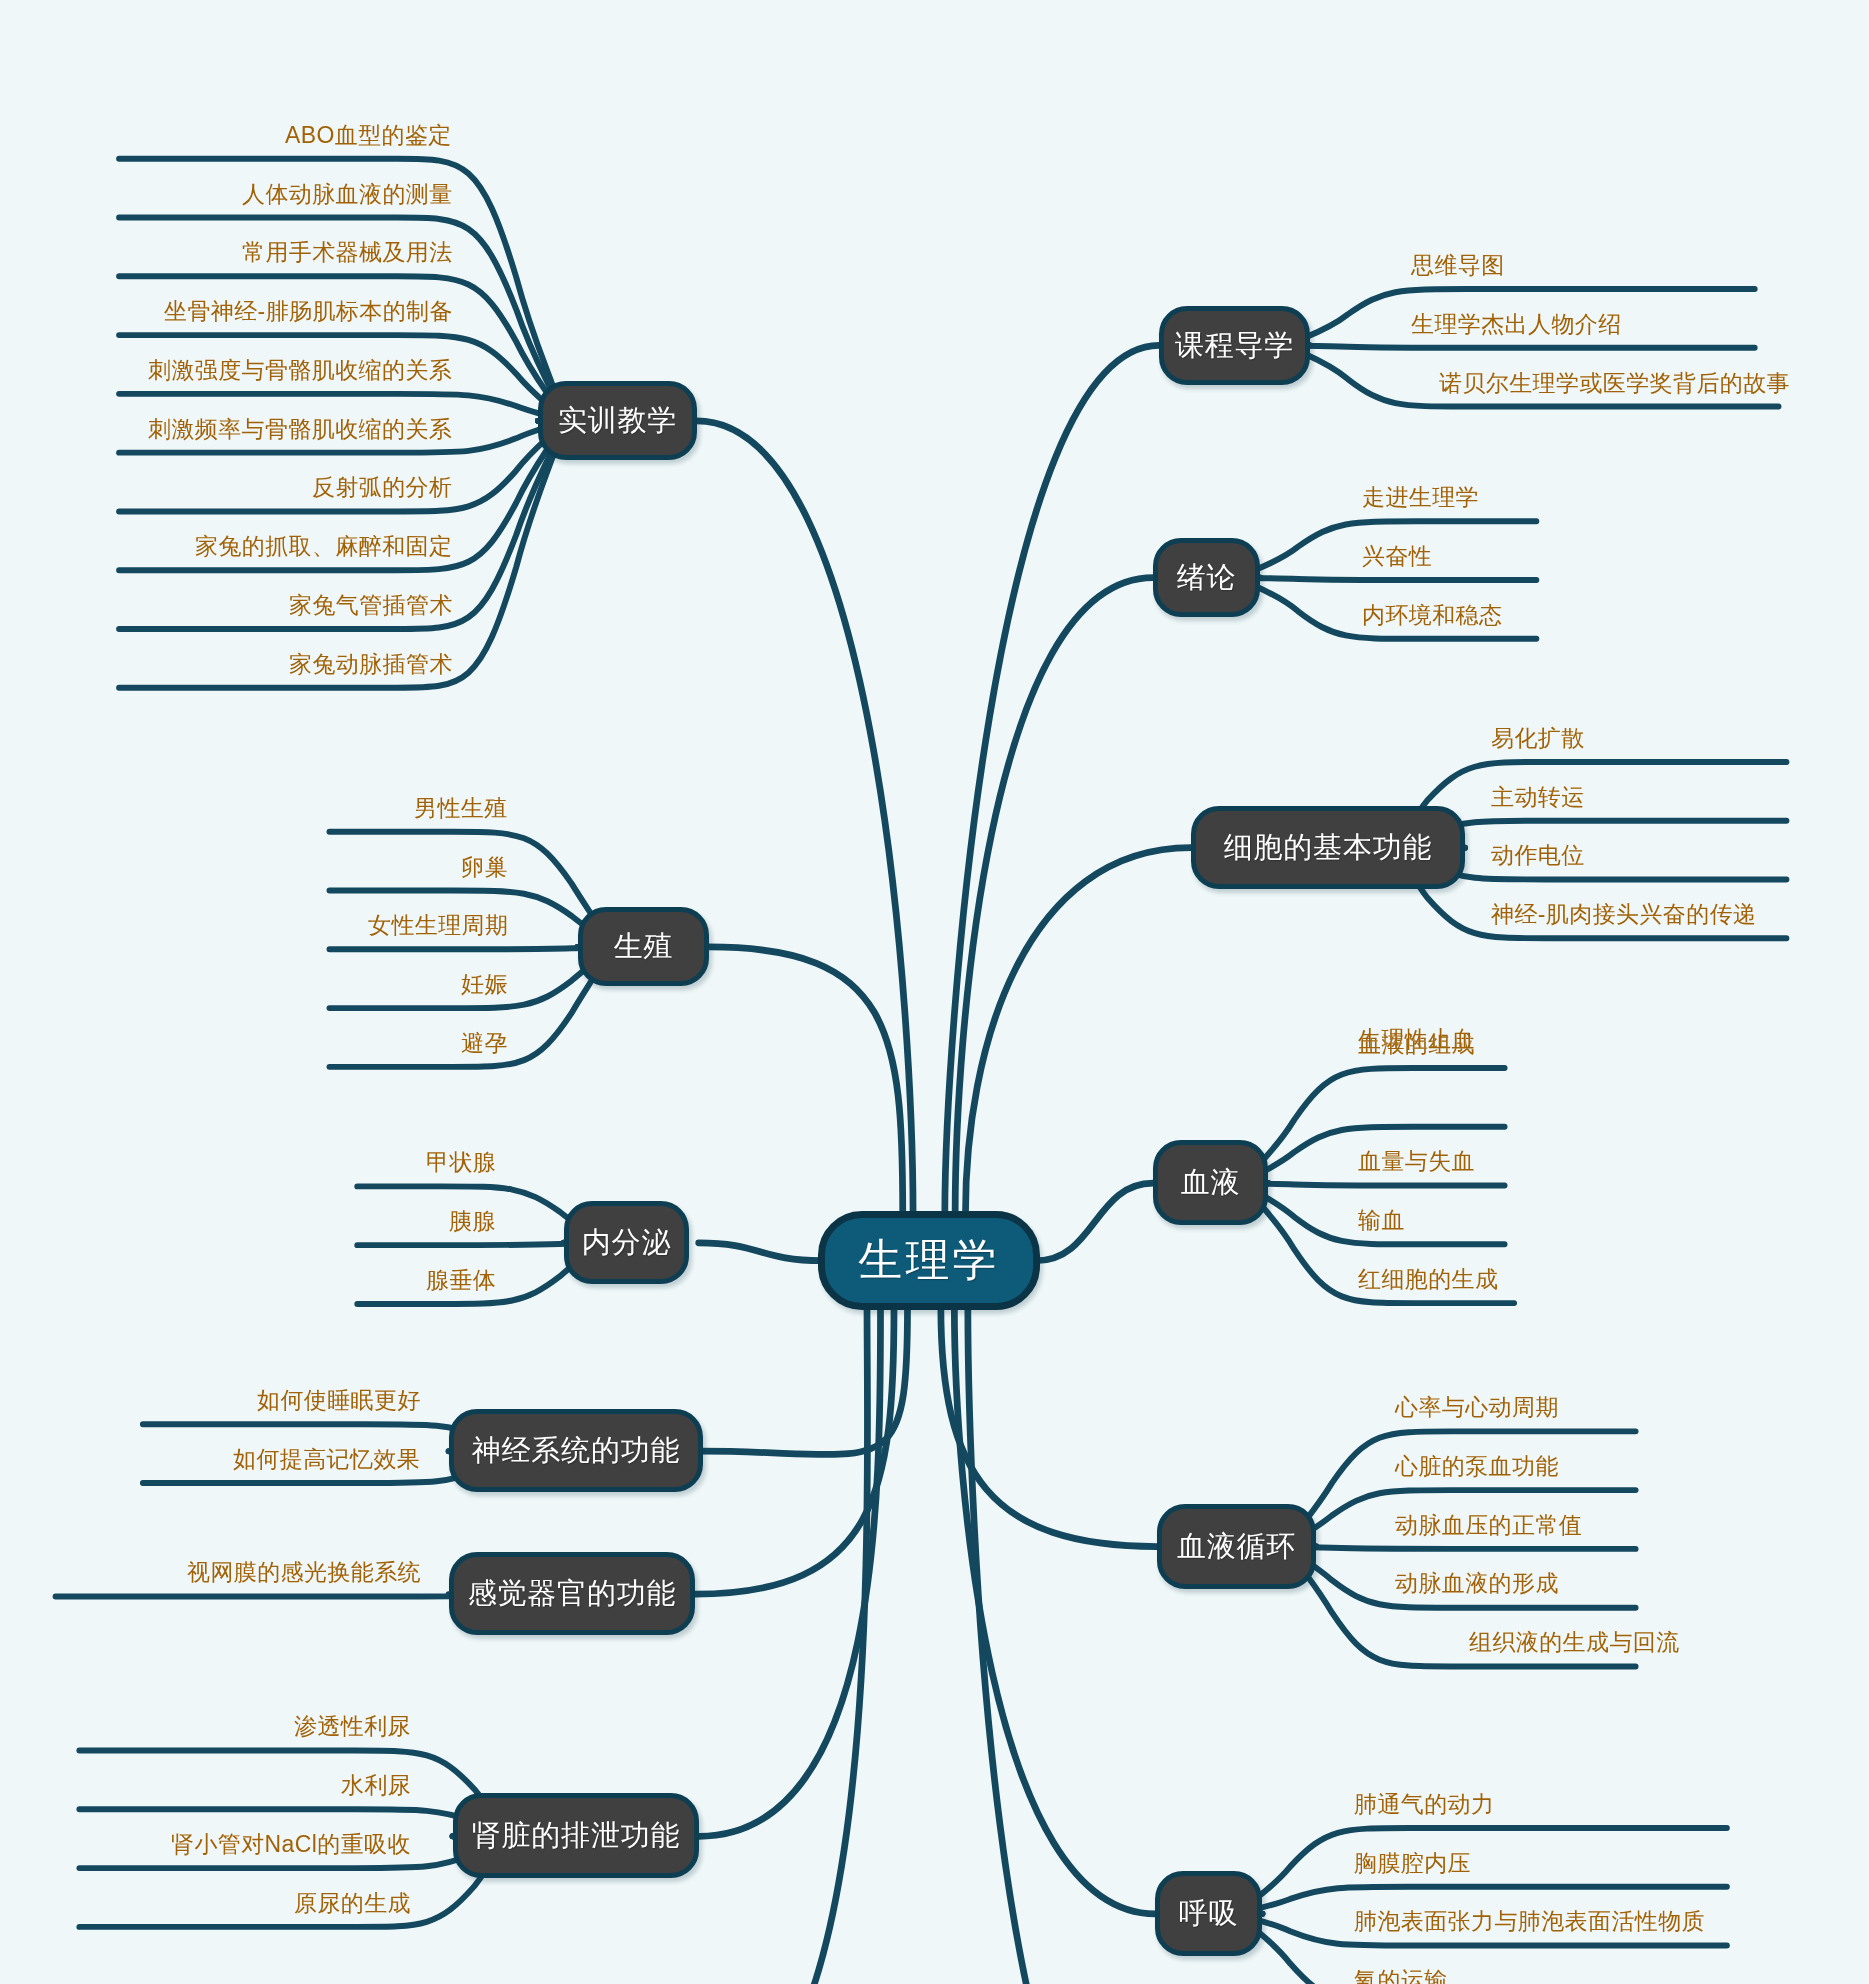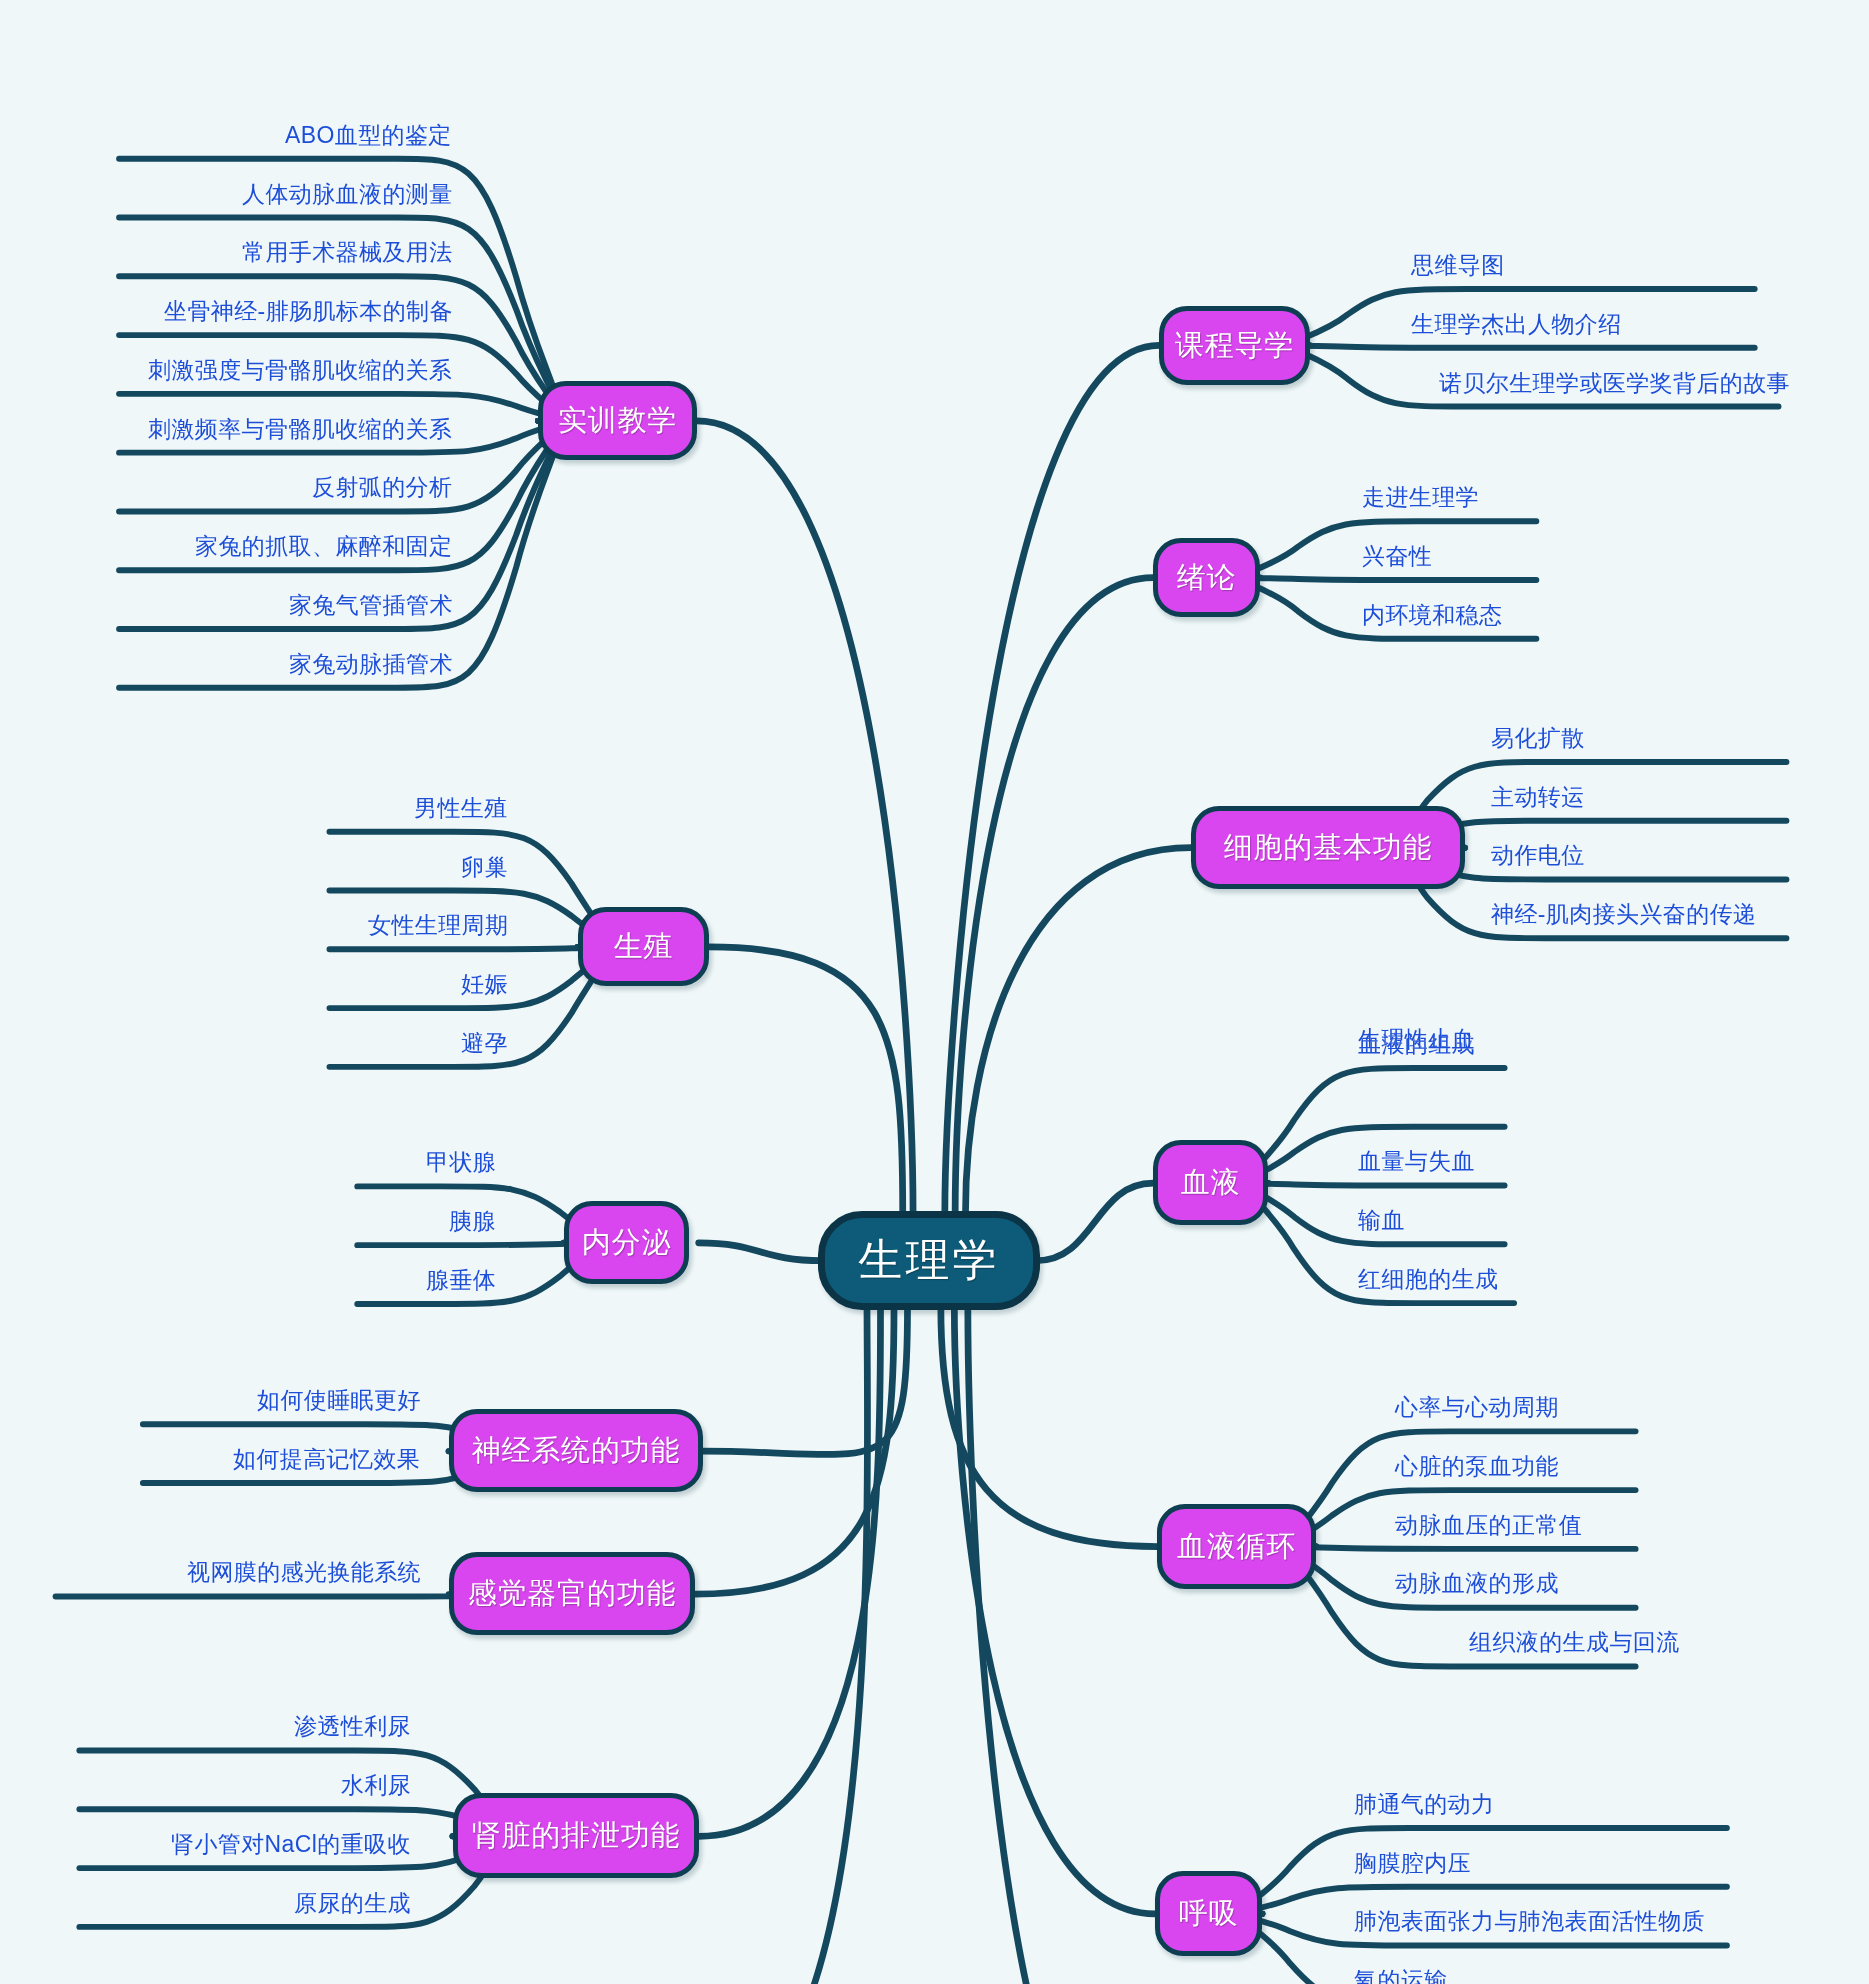--- a/index.html
+++ b/index.html
@@ -11,42 +11,42 @@
     position:relative;
     overflow:hidden;
   }
   #canvas { position:absolute; inset:0; width:1869px; height:2368px; }
   svg#wires { position:absolute; left:0; top:0; width:1869px; height:2368px; }
 
   .node {
     position:absolute;
     display:flex; align-items:center; justify-content:center;
     color:#ffffff;
-    background:#d946ef;
+    background:#404040;
     border:5.6px solid #0d3e52;
     border-radius:28px;
     box-shadow: 2.4px 4px 4px rgba(10,50,66,0.20);
     text-align:center;
     white-space:nowrap;
     letter-spacing:0.8px;
     text-shadow: 0.8px 0.8px 1.2px rgba(0,0,0,0.28);
     z-index:5;
   }
   .node.root {
     background:#0e5b79;
     border:7.1px solid #0b3546;
     border-radius:40px;
     font-size:44px;
     letter-spacing:3.2px;
   }
   .node.branch { font-size:29px; }
 
   .leaf {
     position:absolute;
-    color:#1d4ed8;
+    color:#a16207;
     font-size:23px;
     white-space:nowrap;
     letter-spacing:0.4px;
     z-index:4;
     text-shadow: 0.4px 0.4px 0.4px rgba(255,255,255,0.6);
   }
   .leaf.right { text-align:left; }
   .leaf.left  { text-align:right; }
 </style>
 </head>

